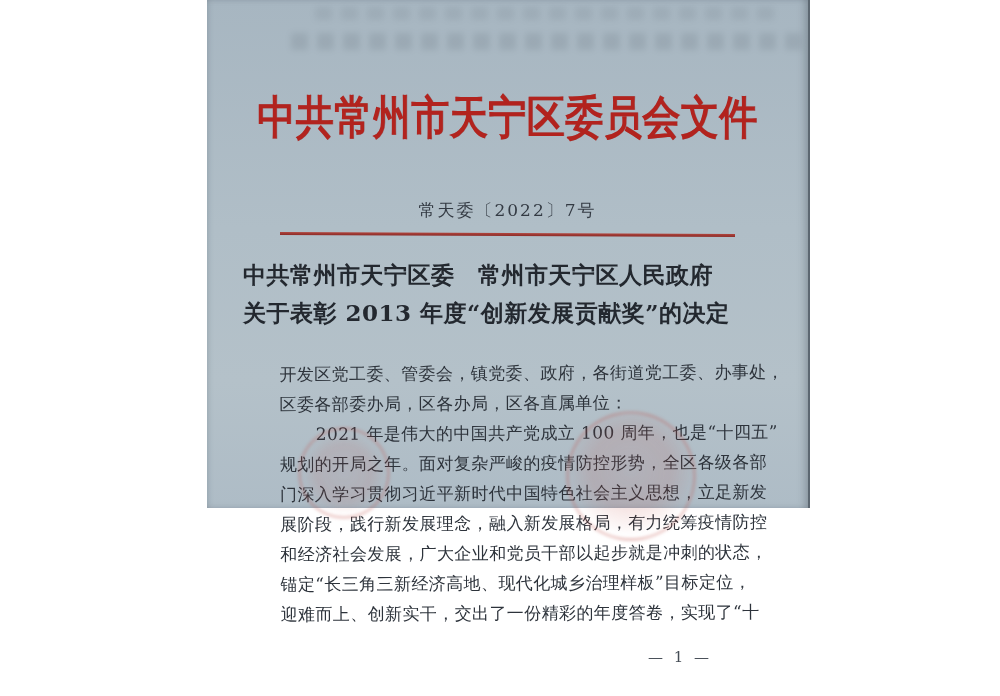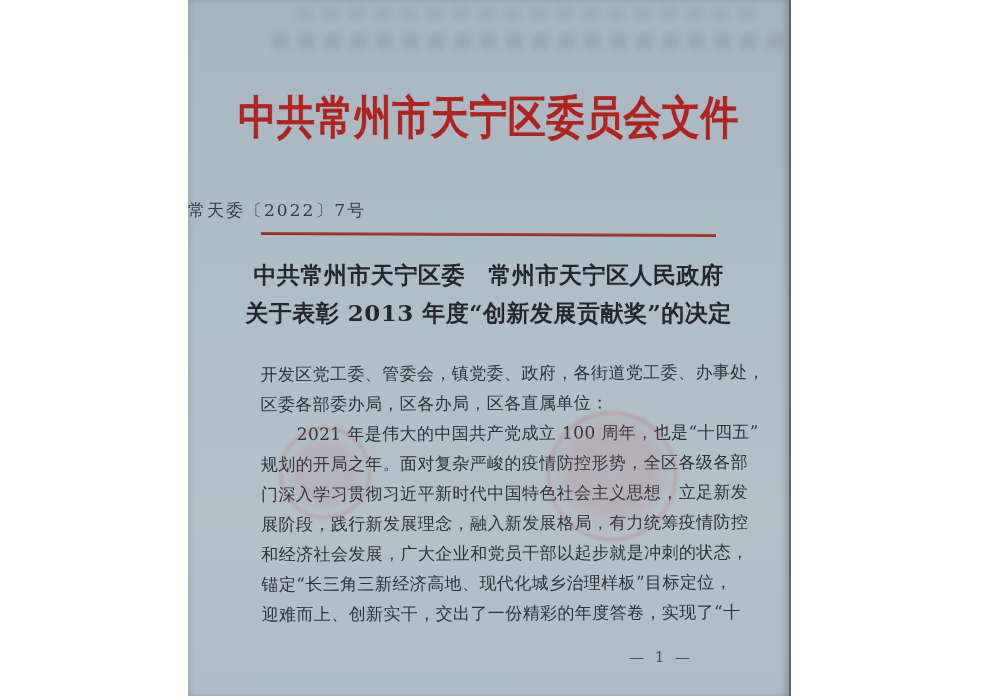--- a/index.html
+++ b/index.html
@@ -1,50 +1,50 @@
 <!DOCTYPE html>
 <html><head>
 <meta charset="utf-8">
 <style>
   html,body{margin:0;padding:0;}
   body{
     width:1000px;height:696px;position:relative;background:#ffffff;overflow:hidden;
     font-family:"DejaVu Serif","Liberation Serif",serif;
   }
   .paper{
-    position:absolute;left:188px;top:0;width:601px;height:696px;
+    position:absolute;left:207px;top:0;width:601px;height:508px;
     background:linear-gradient(180deg,#a7b6c1 0%,#b0bec7 45%,#b4c1c9 75%,#aebcc6 100%);
     border-right:2px solid #5c6771;
     box-shadow:inset -6px 0 8px -4px rgba(45,55,65,.35), inset 3px 0 6px -3px rgba(45,55,65,.25);
   }
   
   .ghost{
     position:absolute;filter:blur(3px);
     background:repeating-linear-gradient(90deg, rgba(73,84,95,.5) 0 17px, rgba(73,84,95,0) 17px 26px);
   }
   .ghost-1{left:108px;top:7px;width:462px;height:13px;opacity:.20;}
   .ghost-2{left:84px;top:33px;width:516px;height:17px;opacity:.28;}
   .red-header{
     position:absolute;left:0;top:92px;width:100%;
     text-align:center;font-size:38px;font-weight:700;color:#b2231e;
     letter-spacing:0.5px;transform:scale(1.0,1.2);
     text-shadow:0.5px 0.5px 0.5px rgba(120,20,18,.4);
     white-space:nowrap;
   }
   .doc-number{
-    position:absolute;left:0;top:199px;width:100%;
+    position:absolute;left:0;top:199px;width:100%;text-align:center;
     font-size:17px;color:#333a43;letter-spacing:2px;white-space:nowrap;
   }
   .red-divider{
     position:absolute;left:73px;top:233px;width:455px;height:3px;
     background:linear-gradient(180deg,#b0453d 0%,#8c2b28 100%);
     transform:rotate(0.25deg);
   }
   .doc-title{
-    position:absolute;left:36px;top:256px;width:529px;text-align:center;
+    position:absolute;left:36px;top:256px;width:529px;text-align:left;
     font-size:23px;font-weight:700;color:#23282f;line-height:38px;
     letter-spacing:0.5px;white-space:nowrap;
   }
   .body-text{
     position:absolute;left:73px;top:358px;width:468px;
     font-size:17px;color:#2d333b;line-height:30px;letter-spacing:0.4px;
     transform:rotate(-0.3deg);
   }
   .body-text .line{white-space:nowrap;}
   .body-text .line.indent{padding-left:36px;}

